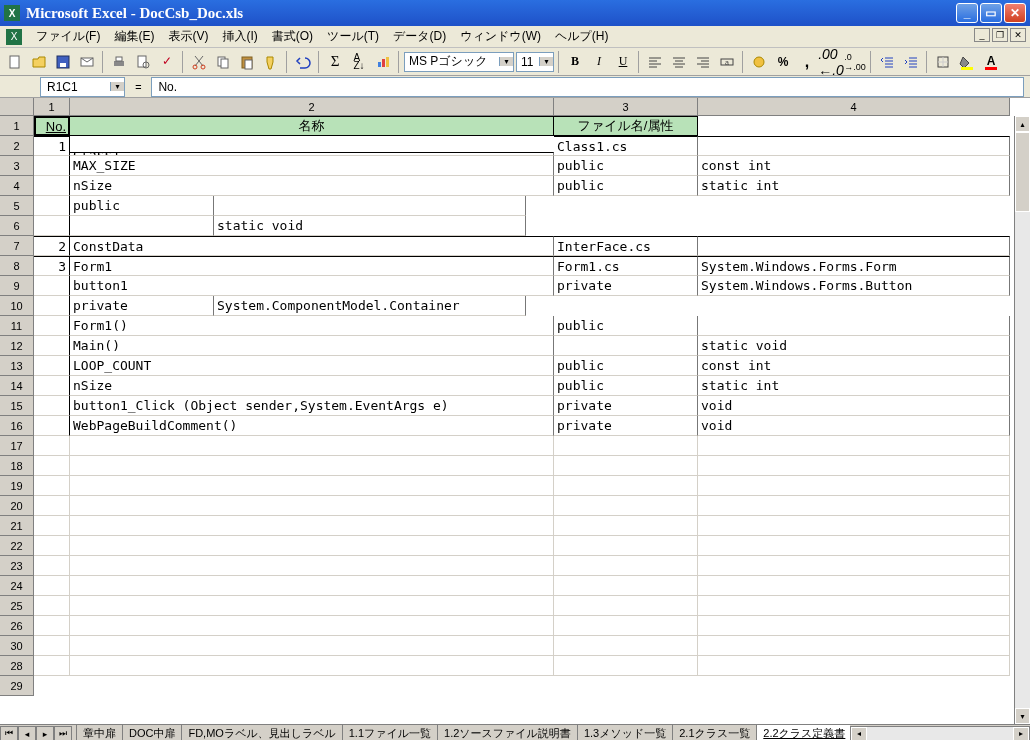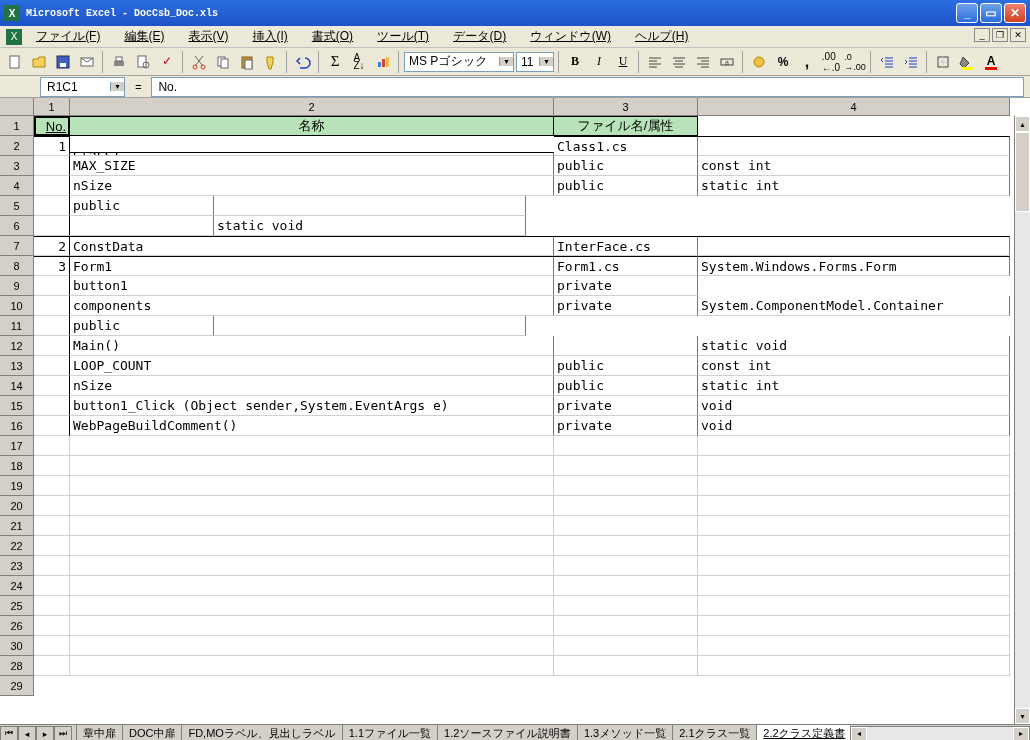--- a/index.html
+++ b/index.html
@@ -1,19 +1,19 @@
 <!DOCTYPE html>
 <html><head>
 <meta charset="utf-8">
 <style>
 * { box-sizing: border-box; margin: 0; padding: 0; }
 html, body { width: 1030px; height: 740px; overflow: hidden; font-family: "MS PGothic", sans-serif; font-size: 12px; background: #ece9d8; }
 .titlebar { height: 26px; background: linear-gradient(to bottom, #2a6ee0, #1e51c8); display: flex; align-items: center; color: #fff; font-weight: bold; padding-left: 4px; }
 .titlebar .xl-icon { width: 16px; height: 16px; background: #217346; margin-right: 6px; display: flex; align-items: center; justify-content: center; color:#fff; font-size:10px; }
-.titlebar .title { flex: 1; font-family: Liberation Mono, monospace; font-size: 10px; }
+.titlebar .title { flex: 1; font-family: Liberation Serif, serif; font-size: 15px; }
 .titlebar .winbtns { display: flex; gap: 2px; padding-right: 4px; }
 .winbtn { width: 22px; height: 20px; border: 1px solid #fff; border-radius: 3px; display: flex; align-items: center; justify-content: center; font-size: 12px; }
 .winbtn.min, .winbtn.max { background: linear-gradient(#6fa1e6,#2a6ee0); }
 .winbtn.close { background: linear-gradient(#f08070,#d04020); }
 .menubar { height: 22px; background: #ece9d8; display: flex; align-items: center; padding-left: 6px; gap: 4px; border-bottom: 1px solid #c0c0c0; position: relative; }
 .menubar .appicon { width:16px; height:16px; background:#217346; display:inline-flex; align-items:center; justify-content:center; color:#fff; font-size:10px; margin-right:4px;}
 .menuitem { padding: 2px 6px; cursor: default; }
 .menubar .child-winbtns { position:absolute; right:4px; top:2px; display:flex; gap:2px; }
 .child-winbtns .cwbtn { width:16px; height:14px; border:1px solid #888; background:#ece9d8; font-size:9px; display:flex; align-items:center; justify-content:center; }
 .toolbar { height: 28px; background: #ece9d8; border-bottom: 1px solid #a0a0a0; display: flex; align-items: center; padding: 0 4px; gap: 2px; }
@@ -66,21 +66,21 @@
   <div class="title">Microsoft Excel - DocCsb_Doc.xls</div>
   <div class="winbtns">
     <div class="winbtn min">_</div>
     <div class="winbtn max">▭</div>
     <div class="winbtn close">✕</div>
   </div>
 </div>
 
 <div class="menubar">
   <div class="appicon">X</div>
-  <div id="menu-items" style="display:flex;gap:12px;text-decoration:underline;">
+  <div id="menu-items" style="display:flex;gap:2px;">
       <div class="menuitem">ファイル(F)</div>
       <div class="menuitem">編集(E)</div>
       <div class="menuitem">表示(V)</div>
       <div class="menuitem">挿入(I)</div>
       <div class="menuitem">書式(O)</div>
       <div class="menuitem">ツール(T)</div>
       <div class="menuitem">データ(D)</div>
       <div class="menuitem">ウィンドウ(W)</div>
       <div class="menuitem">ヘルプ(H)</div>
     </div>
@@ -205,21 +205,21 @@
       </svg>
     </div>
   <div class="tsep"></div>
   <div class="tbtn">
       <svg viewBox="0 0 16 16">
         <circle cx="8" cy="8" r="5" fill="#f0c040" stroke="#aa8800"></circle>
       </svg>
     </div>
   <div class="tbtn" style="font-weight:bold;">%</div>
   <div class="tbtn" style="font-weight:bold;font-size:16px;">,</div>
-  <div class="tbtn" style="font-size:10px;">.00<br>←.0</div>
+  <div class="tbtn" style="font-size:14px;font-style:italic;">.00<br>←.0</div>
   <div class="tbtn" style="font-size:9px;">.0<br>→.00</div>
   <div class="tsep"></div>
   <div class="tbtn">
       <svg viewBox="0 0 16 16">
         <path d="M6 4h8M6 7h8M6 10h8M6 13h8M4 8l-2-2 2-2" stroke="#2040c0" fill="none"></path>
       </svg>
     </div>
   <div class="tbtn">
       <svg viewBox="0 0 16 16">
         <path d="M6 4h8M6 7h8M6 10h8M6 13h8M2 6l2 2-2 2" stroke="#2040c0" fill="none"></path>
@@ -341,29 +341,30 @@
       <div class="grow">
         <div class="cell c0" style="width: 36px; border-right: 1px solid rgb(0, 0, 0); border-top: 1px solid rgb(0, 0, 0);">3</div>
         <div class="cell c1" style="width: 484px; border-right: 1px solid rgb(119, 119, 119); border-top: 1px solid rgb(0, 0, 0);">Form1</div>
         <div class="cell c2" style="width: 144px; border-right: 1px solid rgb(119, 119, 119); border-top: 1px solid rgb(0, 0, 0);">Form1.cs</div>
         <div class="cell c3" style="width: 312px; border-right: 1px solid rgb(119, 119, 119); border-top: 1px solid rgb(0, 0, 0);">System.Windows.Forms.Form</div>
       </div>
       <div class="grow">
         <div class="cell c0" style="width: 36px; border-right: 1px solid rgb(0, 0, 0);"></div>
         <div class="cell c1" style="width: 484px; border-right: 1px solid rgb(119, 119, 119);">button1</div>
         <div class="cell c2" style="width: 144px; border-right: 1px solid rgb(119, 119, 119);">private</div>
-      </div>
-      <div class="grow">
-        <div class="cell c0" style="width: 36px; border-right: 1px solid rgb(0, 0, 0);"></div>
-        <div class="cell c1" style="width: 484px; border-right: 1px solid rgb(119, 119, 119);">components</div>
+        <div class="cell c3" style="width: 312px; border-right: 1px solid rgb(119, 119, 119);">System.Windows.Forms.Button</div>
+      </div>
+      <div class="grow">
+        <div class="cell c0" style="width: 36px; border-right: 1px solid rgb(0, 0, 0);"></div>
         <div class="cell c2" style="width: 144px; border-right: 1px solid rgb(119, 119, 119);">private</div>
         <div class="cell c3" style="width: 312px; border-right: 1px solid rgb(119, 119, 119);">System.ComponentModel.Container</div>
       </div>
       <div class="grow">
         <div class="cell c0" style="width: 36px; border-right: 1px solid rgb(0, 0, 0);"></div>
+        <div class="cell c1" style="width: 484px; border-right: 1px solid rgb(119, 119, 119);">Form1()</div>
         <div class="cell c2" style="width: 144px; border-right: 1px solid rgb(119, 119, 119);">public</div>
         <div class="cell c3" style="width: 312px; border-right: 1px solid rgb(119, 119, 119);"></div>
       </div>
       <div class="grow">
         <div class="cell c0" style="width: 36px; border-right: 1px solid rgb(0, 0, 0);"></div>
         <div class="cell c1" style="width: 484px; border-right: 1px solid rgb(119, 119, 119);">Main()</div>
         <div class="cell c2" style="width: 144px; border-right: 1px solid rgb(119, 119, 119);"></div>
         <div class="cell c3" style="width: 312px; border-right: 1px solid rgb(119, 119, 119);">static void</div>
       </div>
       <div class="grow">

